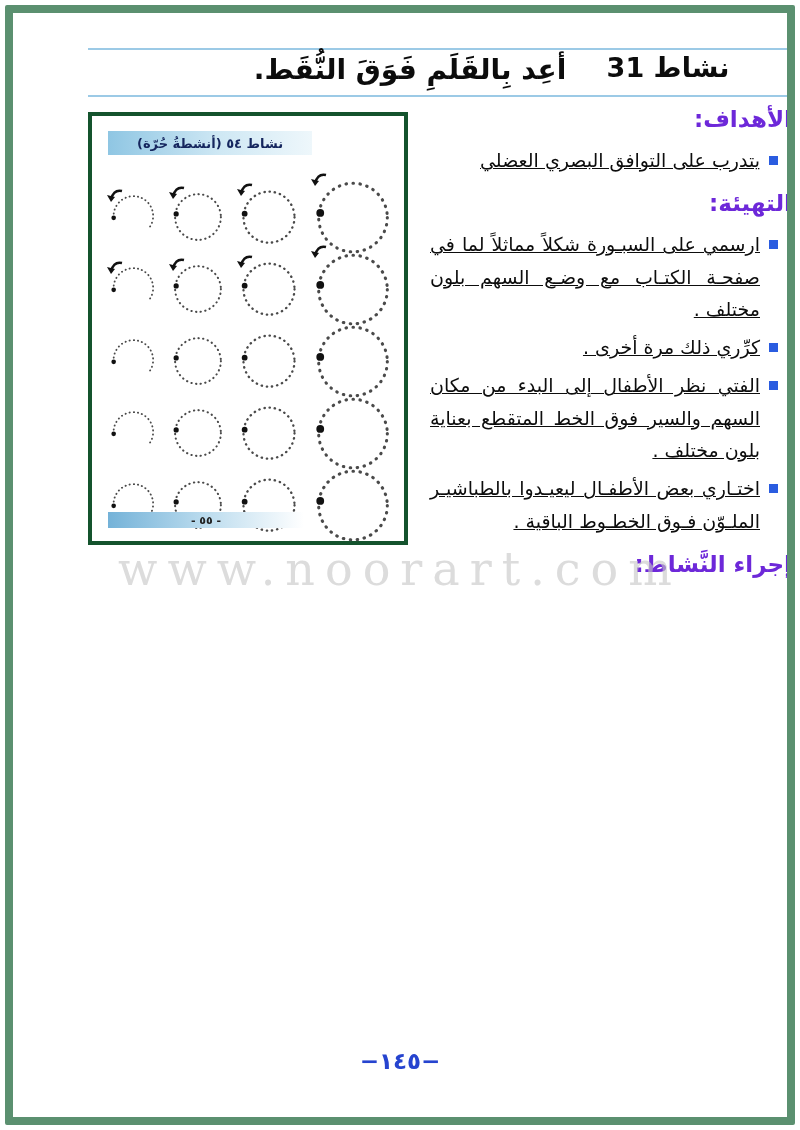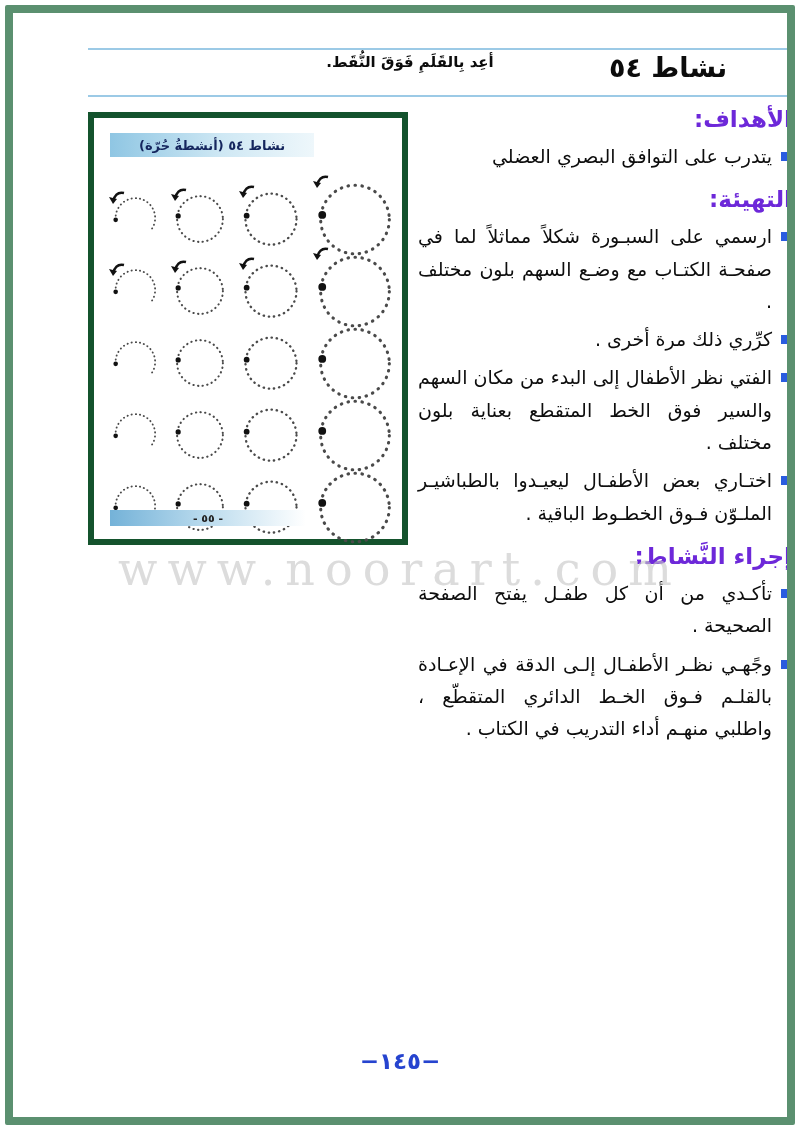--- a/index.html
+++ b/index.html
@@ -13,26 +13,26 @@
   }
   .rule{position:absolute;left:88px;width:706px;height:2px;background:#9ccae6;}
   .rule-top{top:48px;}
   .rule-bottom{top:95px;}
   .hdr-num{
     position:absolute;top:52px;right:52px;width:160px;text-align:center;
     font-size:27px;font-weight:bold;color:#0c0c0c;direction:rtl;
   }
   .hdr-title{
     position:absolute;top:53px;left:250px;width:320px;text-align:center;
-    font-size:15px;font-weight:bold;color:#0c0c0c;direction:rtl;
+    font-size:28px;font-weight:bold;color:#0c0c0c;direction:rtl;
   }
   
   .thumb{
     position:absolute;left:88px;top:112px;width:320px;height:433px;
-    border:6px solid #14532d;background:#fff;box-sizing:border-box;
+    border:4px solid #14532d;background:#fff;box-sizing:border-box;
   }
   .thumb-banner{
     position:absolute;left:16px;top:15px;width:204px;height:24px;
     background:linear-gradient(90deg,#8fc6e3 0%,#cfe8f4 55%,#eef7fb 100%);
     color:#15265e;font-size:13px;font-weight:bold;direction:rtl;
     display:flex;align-items:center;justify-content:center;
   }
   .thumb-instr{
     position:absolute;right:12px;top:46px;width:280px;text-align:right;
     font-size:11px;font-weight:bold;color:#111;direction:rtl;
@@ -50,21 +50,21 @@
   }
   
   .col{direction:rtl;color:#0d0d0d;}
   .col-right{position:absolute;left:418px;top:106px;width:374px;}
   .col-left{position:absolute;left:18px;top:548px;width:387px;}
   .sec-h{
     color:#6d28d9;font-weight:bold;font-size:23px;margin:14px 0 8px 0;text-align:right;
   }
   .sec-h.first{margin-top:0;}
   .intro{font-size:19px;line-height:1.7;text-align:right;margin:0 0 2px 0;font-weight:500;}
-  ul.blist{list-style:none;margin:0;padding:0;}
+  ul.blist{list-style:none;margin:12px;padding:0;text-decoration:underline;}
   ul.blist li{
     position:relative;padding-right:20px;margin:2px 0 6px 0;
     font-size:19px;line-height:1.7;text-align:justify;font-weight:500;
   }
   ul.blist li::before{
     content:"";position:absolute;right:2px;top:12px;width:9px;height:9px;background:#2a5ce0;
   }
   .watermark{
     position:absolute;left:0;top:542px;width:100%;text-align:center;z-index:6;
     font-family:"DejaVu Serif",serif;font-size:46px;letter-spacing:10px;
@@ -76,21 +76,21 @@
   }
 </style>
 </head>
 <body>
 
 <div class="frame"></div>
 
 <div class="rule rule-top"></div>
 <div class="rule rule-bottom"></div>
 
-<div class="hdr-num">نشاط ٥٤</div>
+<div class="hdr-num">نشاط 31</div>
 <div class="hdr-title">أعِد بِالقَلَمِ فَوَقَ النُّقَط.</div>
 
 <div class="thumb">
   <div class="thumb-banner">نشاط ٥٤ (أنشطةُ حُرّة)</div>
   <div class="circle-grid" id="circle-grid">
       <div class="cg-row">
         <div class="cg-cell">
           <svg width="46" height="46" viewBox="0 0 100 100">
             <path d="M 8 54 A 43 43 0 1 1 85 76" fill="none" stroke="#4a4a4a" stroke-width="4" stroke-linecap="round" stroke-dasharray="0.6 8.4"></path>
             <circle cx="8" cy="54" r="5" fill="#111"></circle>
@@ -265,25 +265,20 @@
   <div class="sec-h">التهيئة:</div>
   <ul class="blist">
 
   <li><span>ارسمي على السبـورة شكلاً مماثلاً لما في صفحـة الكتـاب مع وضـع السهم بلون مختلف .</span></li>
       <li><span>كرِّري ذلك مرة أخرى .</span></li>
       <li><span>الفتي نظر الأطفال إلى البدء من مكان السهم والسير فوق الخط المتقطع بعناية بلون مختلف .</span></li>
       <li><span>اختـاري بعض الأطفـال ليعيـدوا بالطباشيـر الملـوّن فـوق الخطـوط الباقية .</span></li>
     </ul>
 
   <div class="sec-h">إجراء النَّشاط:</div>
-  <ul class="blist">
-
-  <li><span>تأكـدي من أن كل طفـل يفتح الصفحة الصحيحة .</span></li>
-      <li><span>وجًهـي نظـر الأطفـال إلـى الدقة في الإعـادة بالقلـم فـوق الخـط الدائري المتقطّع ، واطلبي منهـم أداء التدريب في الكتاب .</span></li>
-    </ul>
 </div>
 
 <div class="col col-left">
 
 </div>
 
 <div class="watermark">www.noorart.com</div>
 <div class="pagenum">−١٤٥−</div>
 
 </body></html>

